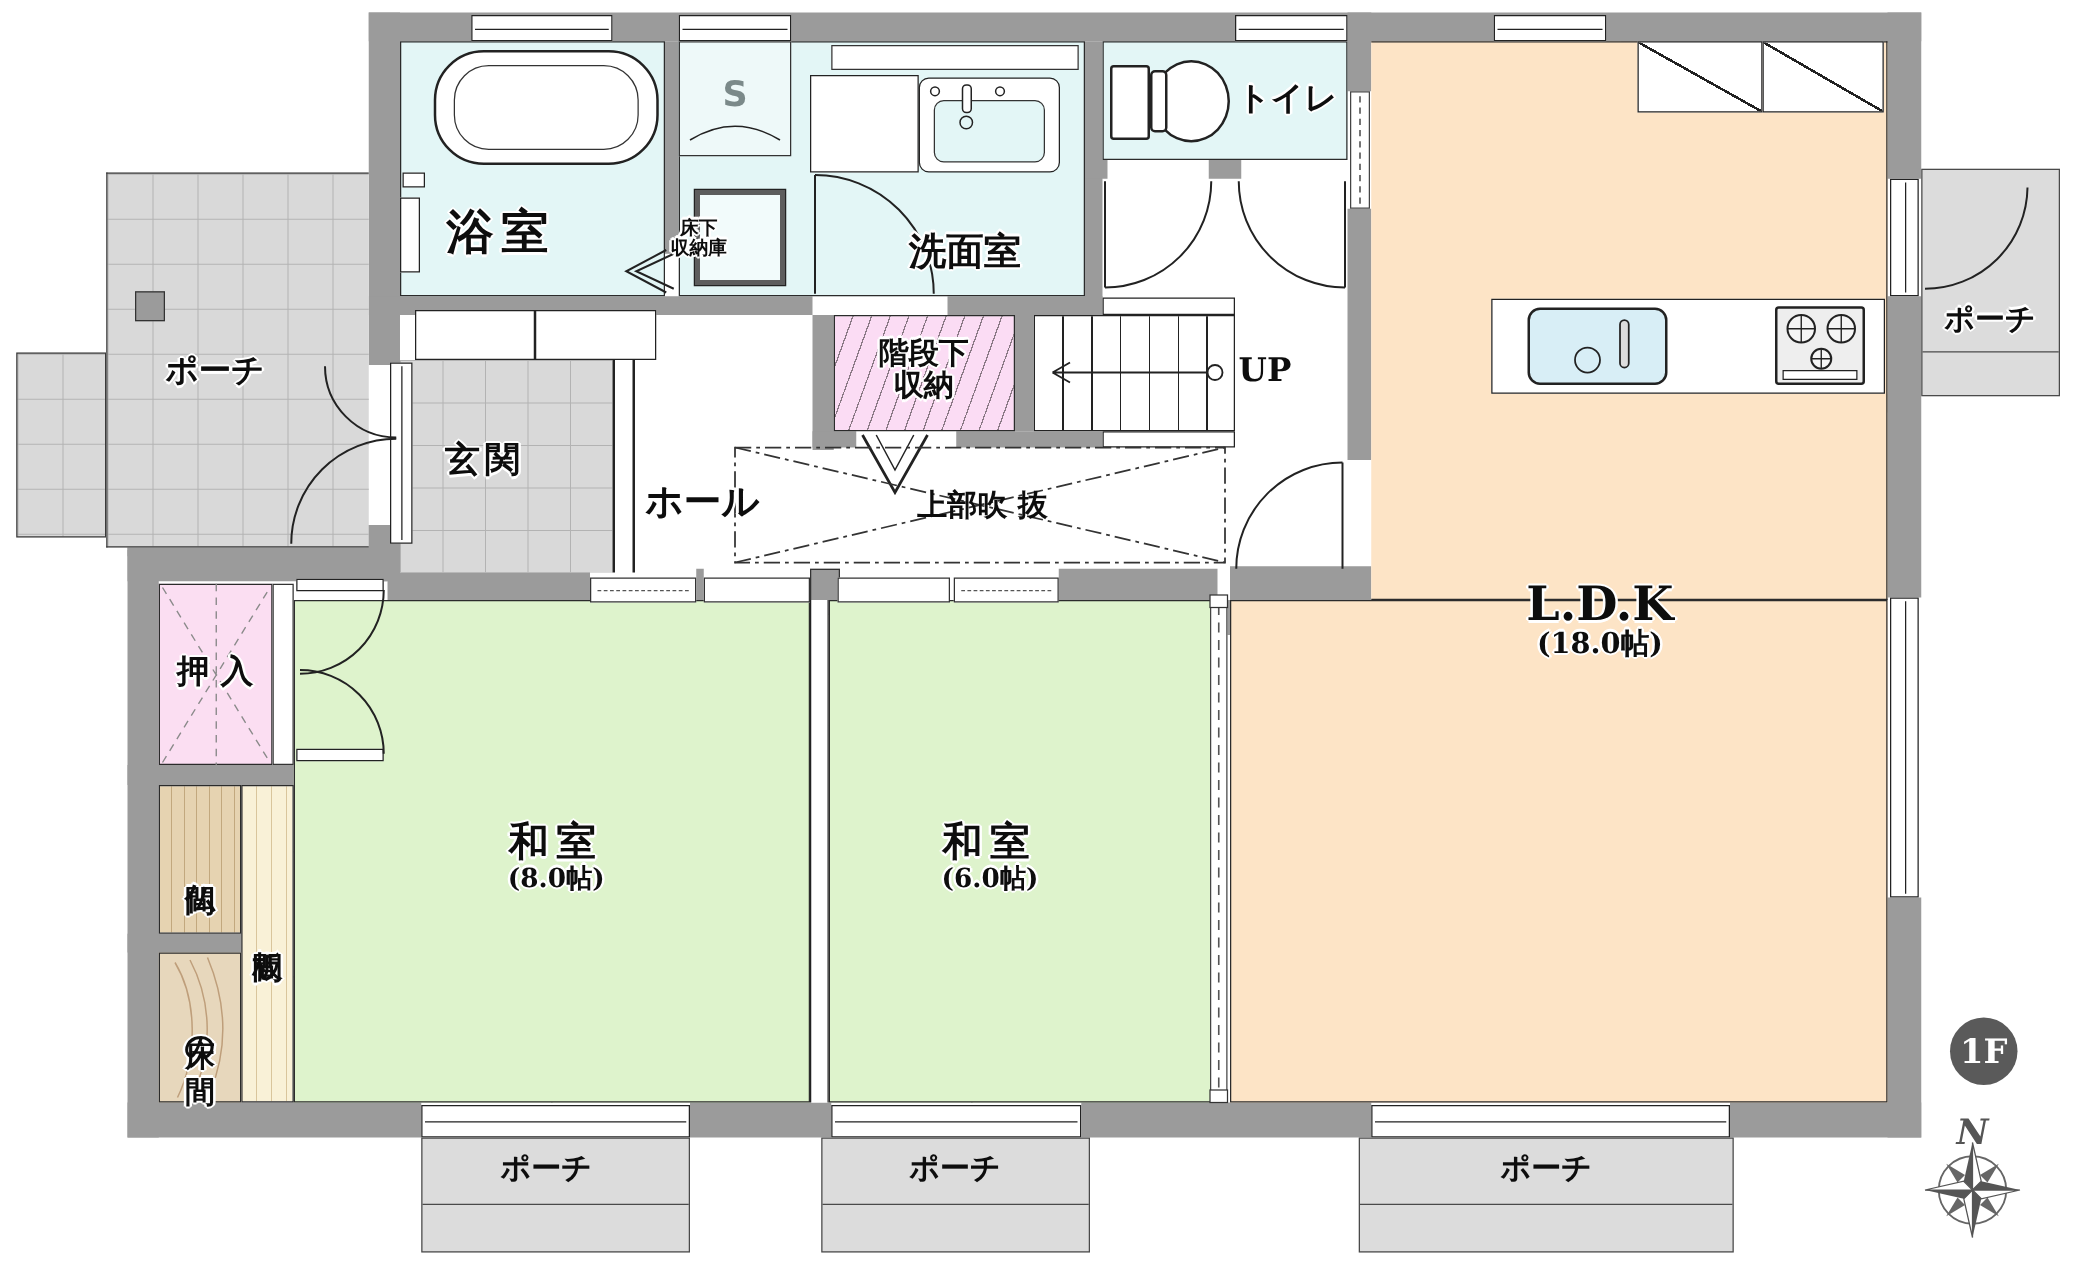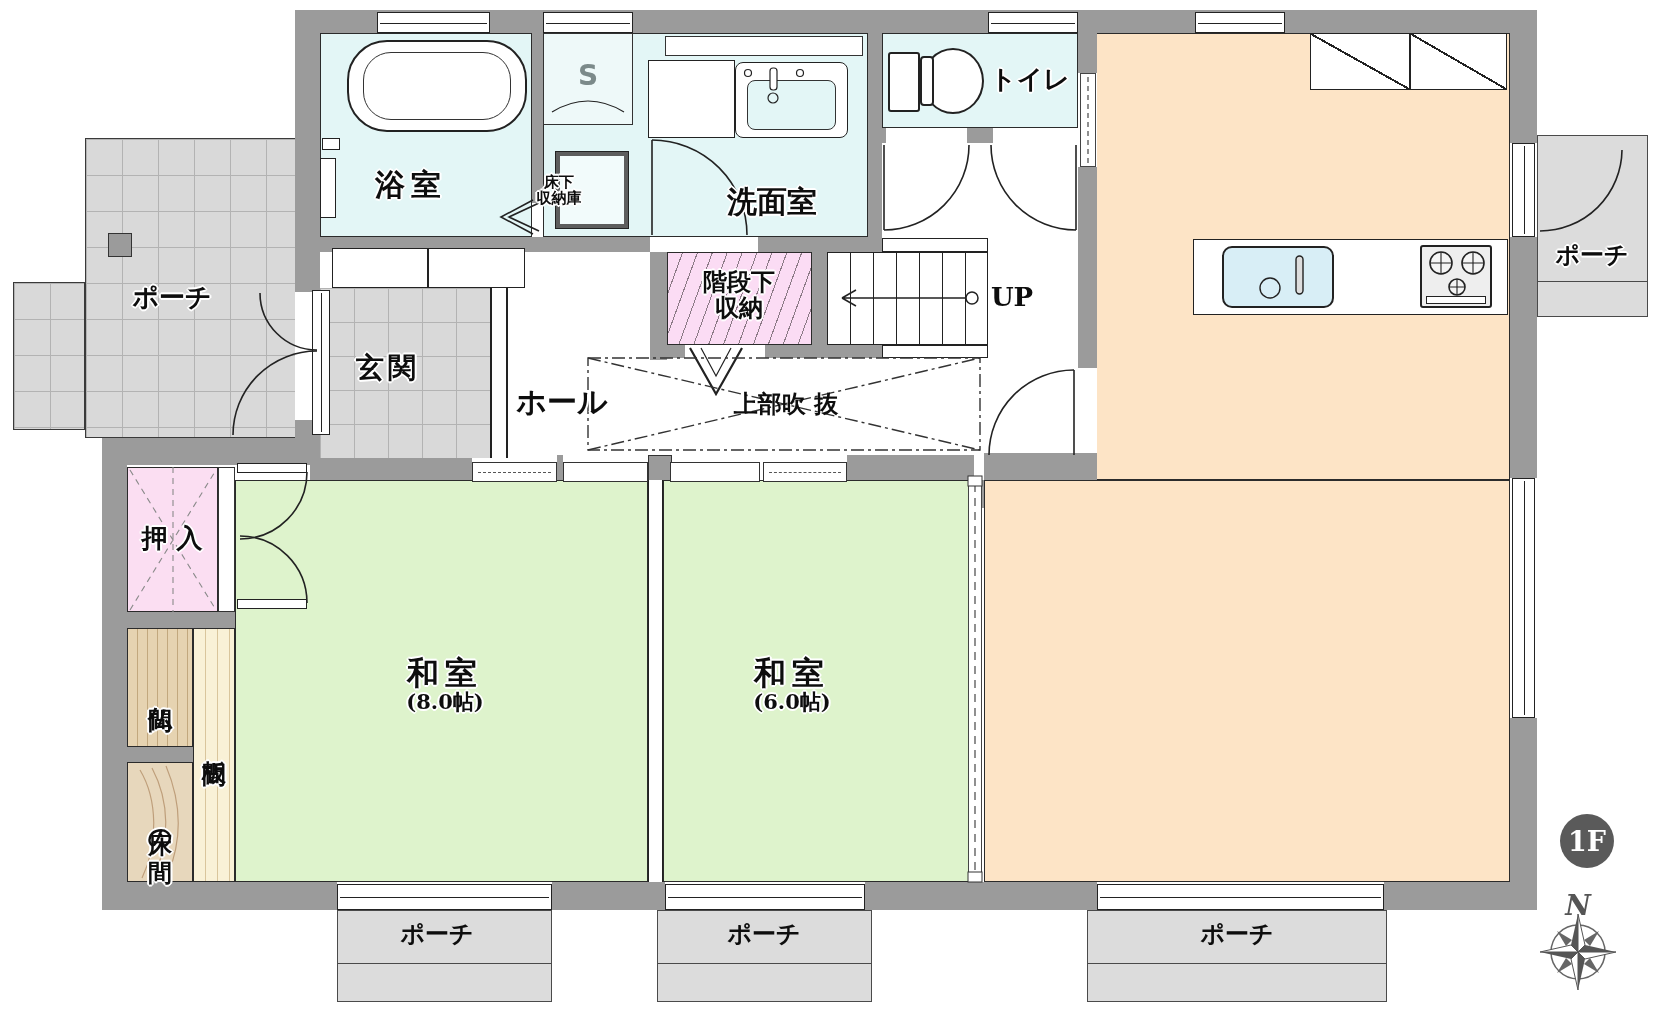--- a/index.html
+++ b/index.html
@@ -285,21 +285,21 @@
       <polygon points="1578,914 1585,945 1578,952" fill="#fff" stroke="#555" stroke-width="1"></polygon>
       <polygon points="1616,952 1585,945 1578,952" fill="#555"></polygon>
       <polygon points="1616,952 1585,959 1578,952" fill="#fff" stroke="#555" stroke-width="1"></polygon>
       <polygon points="1578,990 1585,959 1578,952" fill="#555"></polygon>
       <polygon points="1578,990 1571,959 1578,952" fill="#fff" stroke="#555" stroke-width="1"></polygon>
       <polygon points="1540,952 1571,959 1578,952" fill="#555"></polygon>
       <polygon points="1540,952 1571,945 1578,952" fill="#fff" stroke="#555" stroke-width="1"></polygon>
     </g>
   </svg>
 
-  <div class="lbl z50" style="left:411px;top:185px;font-size:30px;letter-spacing:6px">浴室</div>
+  <div class="lbl z50" style="left:401px;top:185px;font-size:38px;letter-spacing:6px">浴室</div>
   <div class="lbl z50" style="left:588px;top:76px;font-size:28px;color:#7b8a8a;font-family:'DejaVu Sans','Liberation Sans',sans-serif;text-shadow:none">S</div>
   <div class="lbl z50" style="left:559px;top:190px;font-size:15px">
     <div>床下</div>
     <div>収納庫</div>
   </div>
   <div class="lbl z50" style="left:772px;top:202px;font-size:30px">洗面室</div>
   <div class="lbl z50" style="left:1030px;top:79px;font-size:26px">トイレ</div>
   <div class="lbl z50" style="left:172px;top:297px;font-size:26px">ポーチ</div>
   <div class="lbl z50" style="left:388px;top:368px;font-size:28px;letter-spacing:4px">玄関</div>
   <div class="lbl z50" style="left:562px;top:402px;font-size:30px">ホール</div>
@@ -314,20 +314,24 @@
   <div class="lbl v z50" style="left:214px;top:744px;font-size:24px">板間</div>
   <div class="lbl v z50" style="left:160px;top:828px;font-size:24px">床の間</div>
   <div class="lbl z50" style="left:445px;top:685px;font-size:32px">
     <div style="letter-spacing:6px">和室</div>
     <div style="font-size:21px">(8.0帖)</div>
   </div>
   <div class="lbl z50" style="left:792px;top:685px;font-size:32px">
     <div style="letter-spacing:6px">和室</div>
     <div style="font-size:21px">(6.0帖)</div>
   </div>
+  <div class="lbl z50" style="left:1280px;top:495px;font-size:38px">
+    <div>L.D.K</div>
+    <div style="font-size:23px">(18.0帖)</div>
+  </div>
   <div class="lbl z50" style="left:1592px;top:255px;font-size:24px">ポーチ</div>
   <div class="lbl z50" style="left:437px;top:934px;font-size:24px;text-shadow:none">ポーチ</div>
   <div class="lbl z50" style="left:764px;top:934px;font-size:24px;text-shadow:none">ポーチ</div>
   <div class="lbl z50" style="left:1237px;top:934px;font-size:24px;text-shadow:none">ポーチ</div>
 
   <div class="abs z50" style="left:1560px;top:814px;width:54px;height:54px;border-radius:50%;background:#5a5a5a;color:#fff;display:flex;align-items:center;justify-content:center;font-size:27px;font-weight:bold;font-family:'DejaVu Serif','Liberation Serif',serif">
     <span>1F</span>
   </div>
   <div class="lbl z50" style="left:1578px;top:906px;font-size:28px;font-style:italic;color:#555;text-shadow:none">N</div>
 

